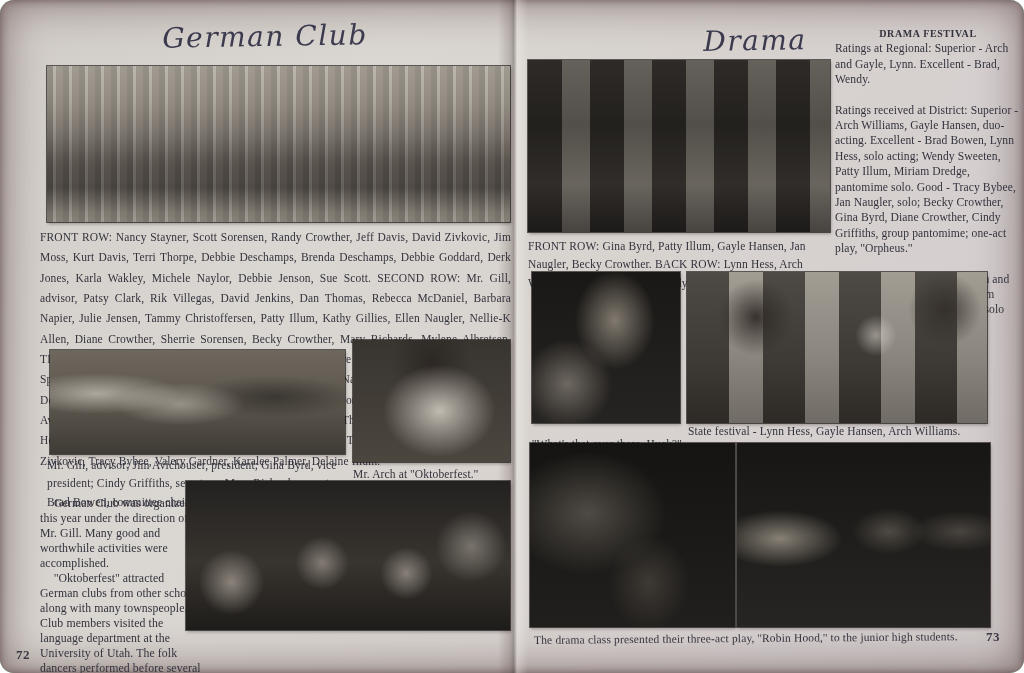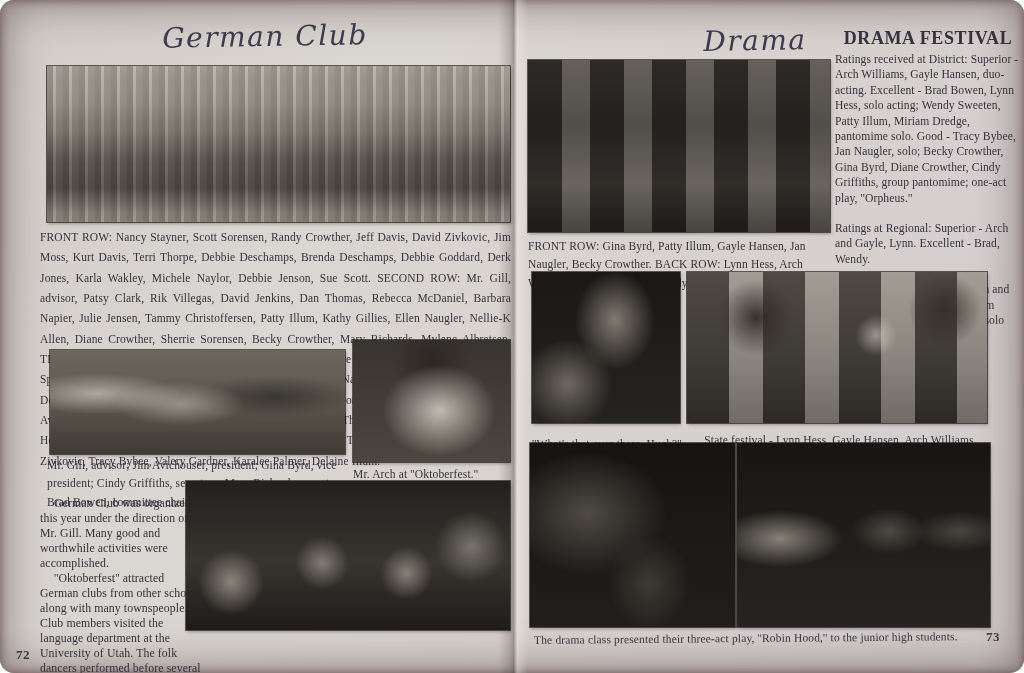--- a/index.html
+++ b/index.html
@@ -27,21 +27,21 @@
   }
   .photo {
     box-shadow:0 0 0 1px rgba(25,22,20,.65), 1px 2px 3px rgba(40,30,30,.35);
   }
   .cap {
     color:#33323d; font-size:11.5px; line-height:1.45; letter-spacing:.15px;
   }
   .cap-wide { line-height:1.77; text-align:justify; }
   .body-col p { margin:0; text-indent:14px; color:#33323d; font-size:11.8px; line-height:1.27; letter-spacing:.1px; }
   .festival { color:#33323d; font-size:11.6px; line-height:1.33; letter-spacing:.1px; }
-  .festival h4 { margin:0 0 1px 0; font-size:18px; font-weight:700; text-align:center; letter-spacing:.6px; }
+  .festival h4 { margin:0 0 1px 0; font-size:10px; font-weight:700; text-align:center; letter-spacing:.6px; }
   .festival p { margin:0 0 15px 0; }
   .pagenum { color:#3a3944; font-size:13px; font-weight:700; letter-spacing:.5px; }
 
   
   .ph-german-group {
     background:
       repeating-linear-gradient(90deg, rgba(40,35,30,.22) 0 6px, rgba(232,227,217,.14) 6px 9px, rgba(90,80,70,.22) 9px 16px),
       linear-gradient(180deg,#b5afa5 0%,#a29c92 24%,#87817a 42%,#5a5550 62%,#4e4a46 78%,#8a857d 94%,#938e86 100%);
   }
   .ph-drama-group {
@@ -127,36 +127,36 @@
 
   <div class="abs photo ph-crowd" style="left:186px; top:481px; width:324px; height:149px;"></div>
 
 
   <div class="abs pagenum" style="left:16px; top:647px;">72</div>
 
   <div class="abs title" style="left:690px; top:24px; width:130px;">Drama</div>
 
   <div class="abs festival" style="left:835px; top:27px; width:186px;">
     <h4>DRAMA FESTIVAL</h4>
+    <p>Ratings at Regional: Superior - Arch and Gayle, Lynn. Excellent - Brad, Wendy.</p>
     <p>Ratings received at District: Superior - Arch Williams, Gayle Hansen, duo-acting. Excellent - Brad Bowen, Lynn Hess, solo acting; Wendy Sweeten, Patty Illum, Miriam Dredge, pantomime solo. Good - Tracy Bybee, Jan Naugler, solo; Becky Crowther, Gina Byrd, Diane Crowther, Cindy Griffiths, group pantomime; one-act play, ''Orpheus.''</p>
-    <p>Ratings at Regional: Superior - Arch and Gayle, Lynn. Excellent - Brad, Wendy.</p>
     <p>Ratings at State: Superior - Arch and Gayle, duo-acting of cutting from ''Tom Sawyer;'' Lynn, dramatic solo acting of ''Carmen.''</p>
   </div>
 
   <div class="abs photo ph-drama-group" style="left:528px; top:60px; width:302px; height:172px;"></div>
 
   <div class="abs cap" style="left:528px; top:237px; width:306px; line-height:1.6;">FRONT ROW: Gina Byrd, Patty Illum, Gayle Hansen, Jan Naugler, Becky Crowther. BACK ROW: Lynn Hess, Arch Williams, Wendy Sweeten, Cindy Griffiths.</div>
 
   <div class="abs photo ph-huck" style="left:532px; top:272px; width:148px; height:151px;"></div>
 
   <div class="abs photo ph-state" style="left:687px; top:272px; width:300px; height:151px;"></div>
 
   <div class="abs cap" style="left:532px; top:428px; width:155px;margin-top:8px;">''What's that over there, Huck?''</div>
 
-  <div class="abs cap" style="left:688px; top:432px; width:305px;text-align:center;">State festival - Lynn Hess, Gayle Hansen, Arch Williams.</div>
+  <div class="abs cap" style="left:688px; top:423px; width:305px;">State festival - Lynn Hess, Gayle Hansen, Arch Williams.</div>
 
   <div class="abs photo ph-robin" style="left:530px; top:443px; width:205px; height:184px;"></div>
 
   <div class="abs photo ph-play" style="left:737px; top:443px; width:253px; height:184px;"></div>
 
   <div class="abs cap" style="left:534px; top:630px; width:440px; transform:rotate(-0.5deg);">The drama class presented their three-act play, ''Robin Hood,'' to the junior high students.</div>
 
   <div class="abs pagenum" style="left:986px; top:629px;text-align:center;">73</div>
 </div>
 

